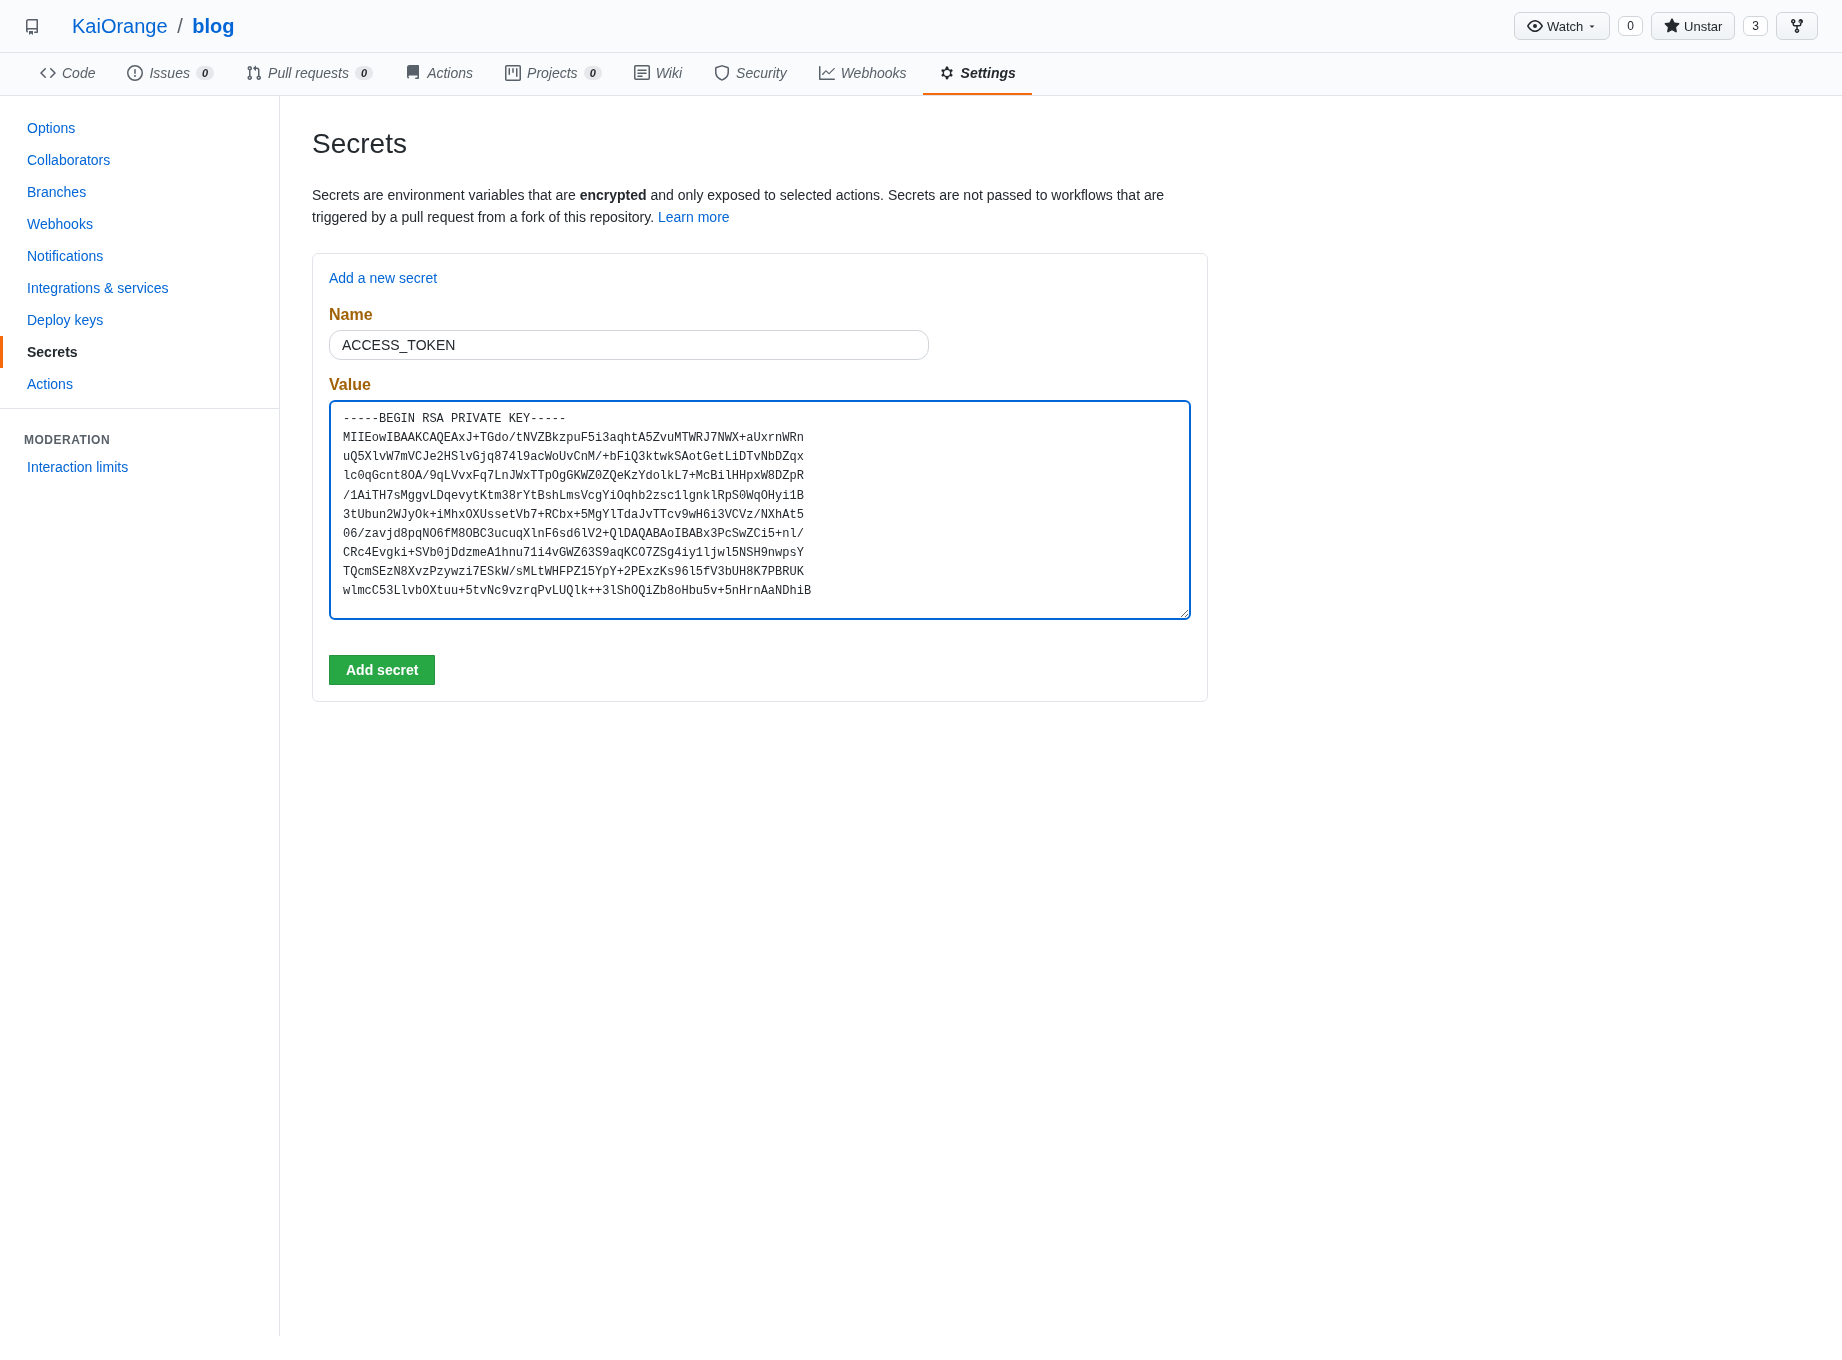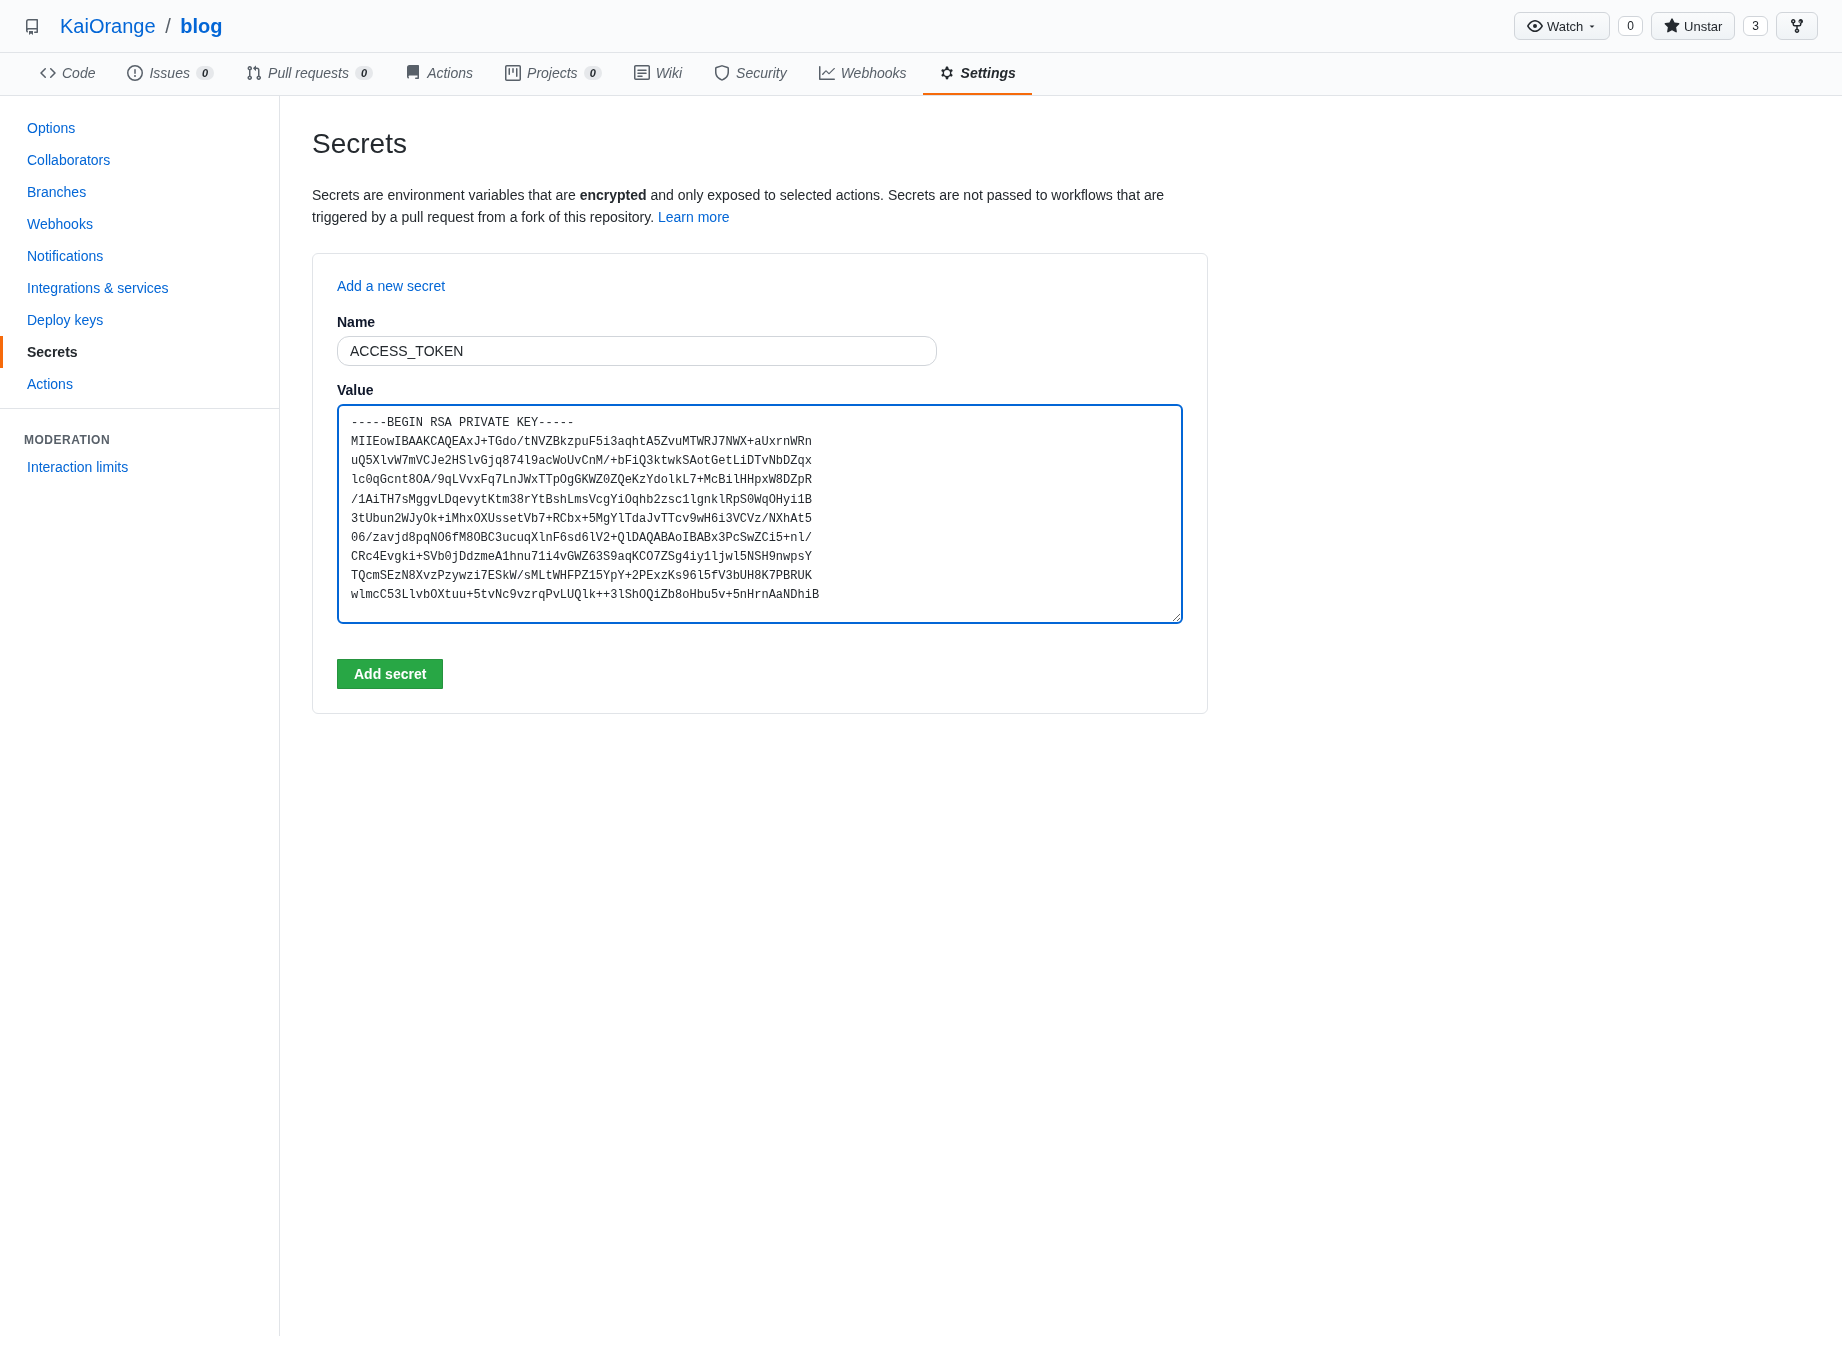--- a/index.html
+++ b/index.html
@@ -10,21 +10,21 @@
       background: #fff;
     }
 
     
     .header {
       display: flex;
       align-items: center;
       padding: 12px 24px;
       border-bottom: 1px solid #e1e4e8;
       background: #fafbfc;
-      gap: 20px;
+      gap: 32px;
     }
     .repo-title {
       font-size: 20px;
       font-weight: 400;
       color: #586069;
     }
     .repo-title .org {
       color: #0366d6;
       text-decoration: none;
     }
@@ -161,40 +161,40 @@
       line-height: 1.6;
       margin-bottom: 24px;
     }
     .description strong { font-weight: 600; }
     .description a { color: #0366d6; text-decoration: none; }
 
     
     .secret-card {
       border: 1px solid #e1e4e8;
       border-radius: 6px;
-      padding: 24px;
+      padding: 16px;
       background: #fff;
     }
 
     .add-secret-link {
       display: inline-block;
       color: #0366d6;
       text-decoration: none;
       font-size: 14px;
       margin-bottom: 20px;
     }
 
     .form-group {
       margin-bottom: 16px;
     }
     .form-label {
       display: block;
-      font-size: 14px;
-      font-weight: 600;
-      color: #0f172a;
+      font-size: 16px;
+      font-weight: 600;
+      color: #a16207;
       margin-bottom: 6px;
     }
     .form-input {
       width: 100%;
       max-width: 600px;
       padding: 6px 12px;
       font-size: 14px;
       border: 1px solid #d1d5da;
       border-radius: 12px;
       outline: none;

